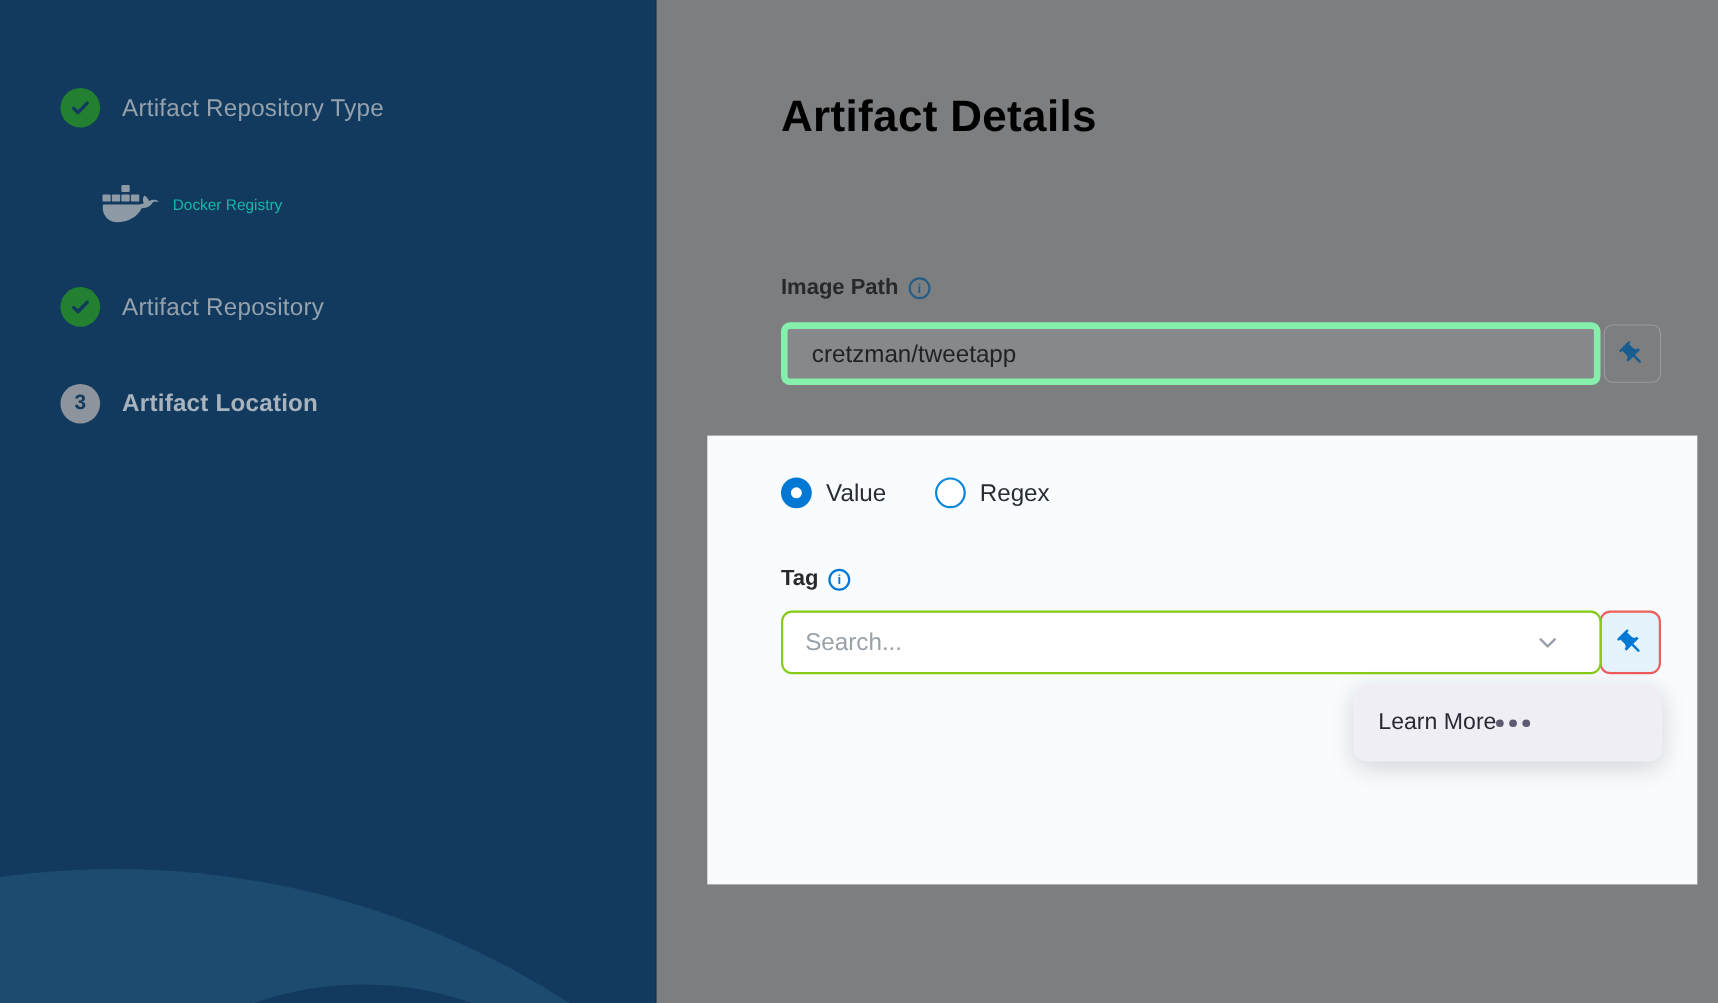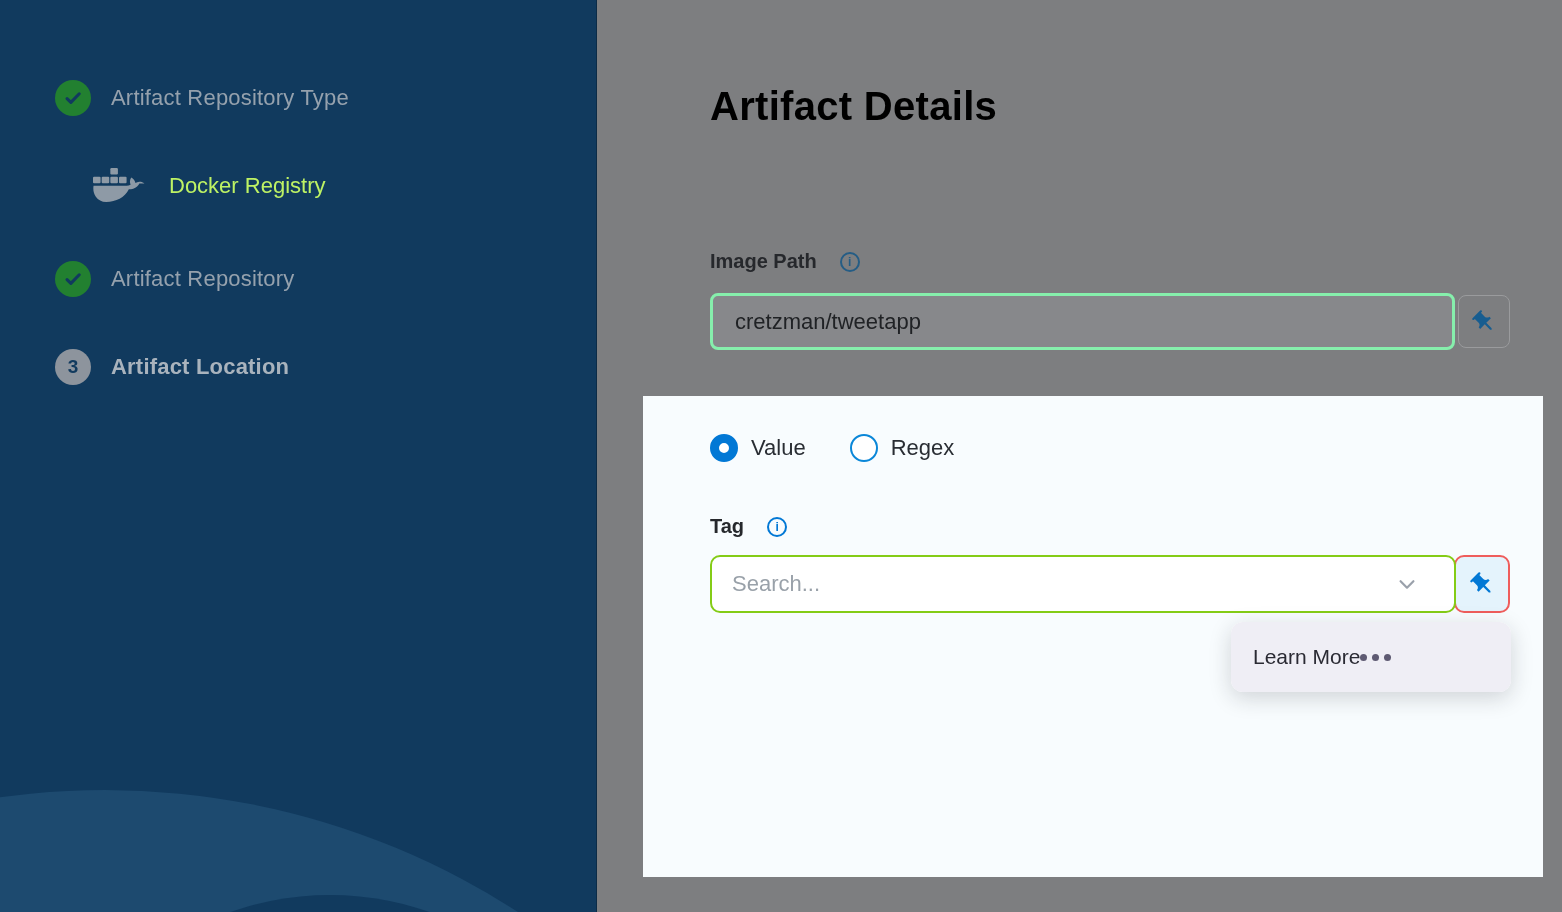--- a/index.html
+++ b/index.html
@@ -17,42 +17,42 @@
   .step { position:absolute; left:55px; display:flex; align-items:center;justify-content:flex-end; }
   .badge { width:36px; height:36px; border-radius:50%; display:flex;
     align-items:center; justify-content:center; flex:0 0 36px; }
   .badge-done { background:#228030; }
   .badge-done svg { width:22px; height:22px; }
   .badge-num { background:#8d949d; color:#113a5e; font-weight:700; font-size:19px; }
   .step-label { margin-left:20px; font-size:22px; color:#95a1ad; letter-spacing:.2px; }
   .step-label.active { color:#a9b3bd; font-weight:700; }
   .substep { position:absolute; left:93px; display:flex; align-items:center; }
   .substep .docker-wrap { width:52px; height:40px; display:flex; align-items:center; }
-  .substep .sub-label { margin-left:24px; font-size:22px; color:#bef264; }
+  .substep .sub-label { margin-left:12px; font-size:14px; color:#14b8a6; }
 
   
   .main { position:absolute; left:597px; top:0; width:965px; height:912px; background:#7d7e80; }
   .page-title { position:absolute; left:113px; top:84px; font-size:40px; font-weight:700;
     color:#000000; letter-spacing:.3px; }
-  .field-label { display:flex; align-items:center; gap:23px; font-size:20px; font-weight:700; color:#26282c; }
+  .field-label { display:flex; align-items:center; gap:9px; font-size:20px; font-weight:700; color:#26282c; }
   .ip-label { position:absolute; left:113px; top:250px; }
   .info-dot { width:20px; height:20px; border-radius:50%; display:inline-flex; align-items:center;
     justify-content:center; font-size:12px; font-weight:700; font-style:normal; }
   .info-dim { border:2px solid #255d85; color:#255d85; }
   .info-blue { border:2px solid #0278d5; color:#0278d5; }
   .ip-input { position:absolute; left:113px; top:293px; width:745px; height:57px;
-    background:#87888b; border:3px solid #86efac; border-radius:8px; font-size:22px;
+    background:#87888b; border:6px solid #86efac; border-radius:8px; font-size:22px;
     color:#202225; padding:0 22px; font-family:"Liberation Sans", sans-serif; }
   .ip-pin { position:absolute; left:861px; top:295px; width:52px; height:53px;
     background:transparent; border:1px solid #9a9b9d; border-radius:8px;
     display:flex; align-items:center; justify-content:center; cursor:pointer; }
   .ip-pin svg { width:26px; height:26px; fill:#175d90; }
 
   
-  .panel { position:absolute; left:46px; top:396px; width:900px; height:481px;
+  .panel { position:absolute; left:46px; top:396px; width:900px; height:408px;
     background:#f8fcfe; }
   .radio-row { position:absolute; left:67px; top:38px; display:flex; align-items:center; gap:44px; }
   .radio-group { display:flex; align-items:center; gap:13px; cursor:pointer; }
   .radio { width:28px; height:28px; border-radius:50%; background:#fff; }
   .radio.selected { border:9px solid #0278d5; }
   .radio.unselected { border:2px solid #0b87d8; }
   .radio-label { font-size:22px; color:#292d33; }
   .tag-label { position:absolute; left:67px; top:119px; }
   .search-control { position:absolute; left:67px; top:159px; width:800px; height:58px; display:flex; }
   .search-box { position:relative; flex:1; background:#fff; border:2px solid #84cc16;

